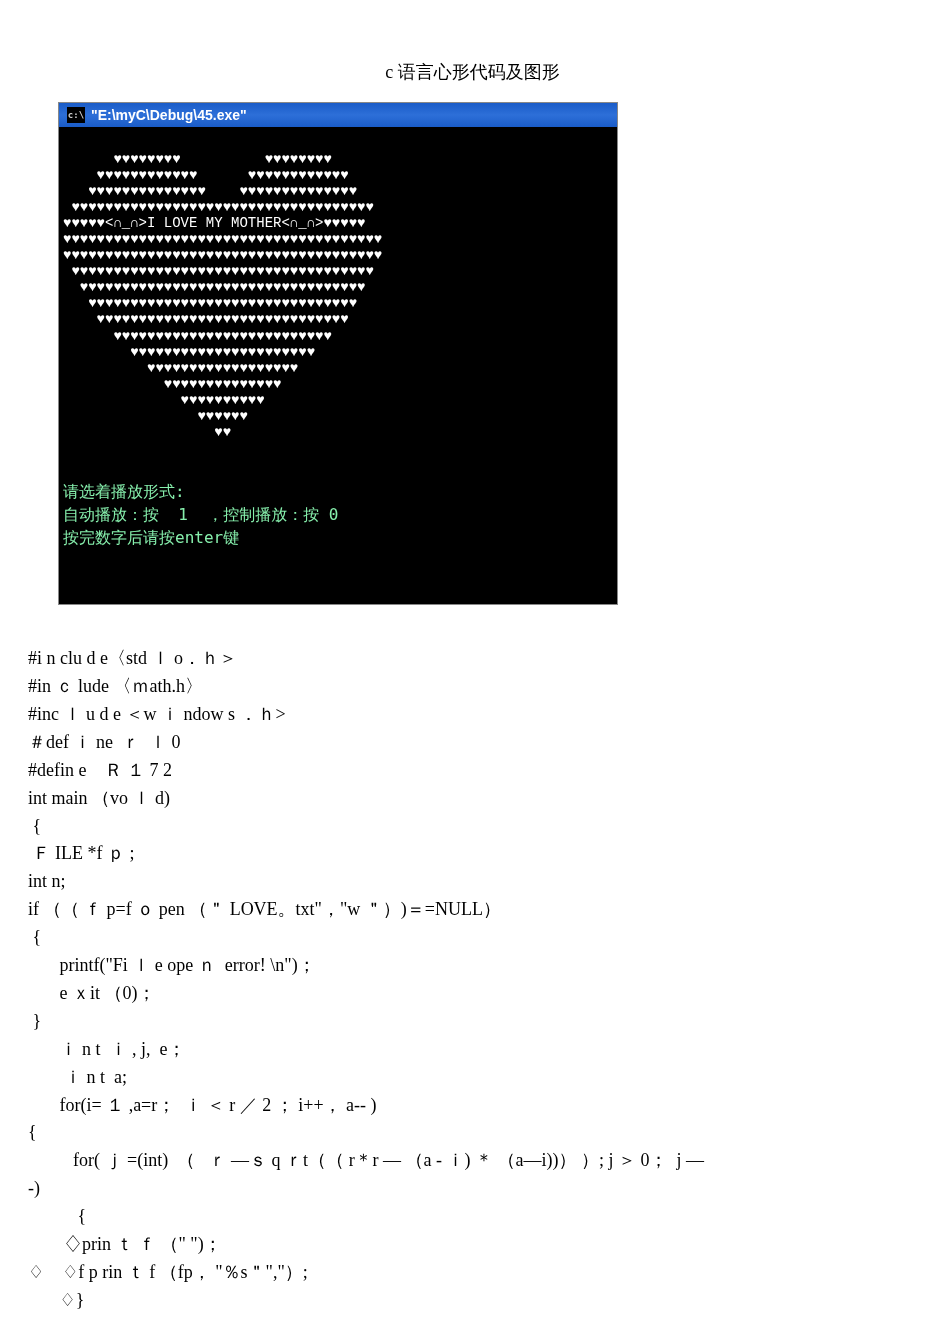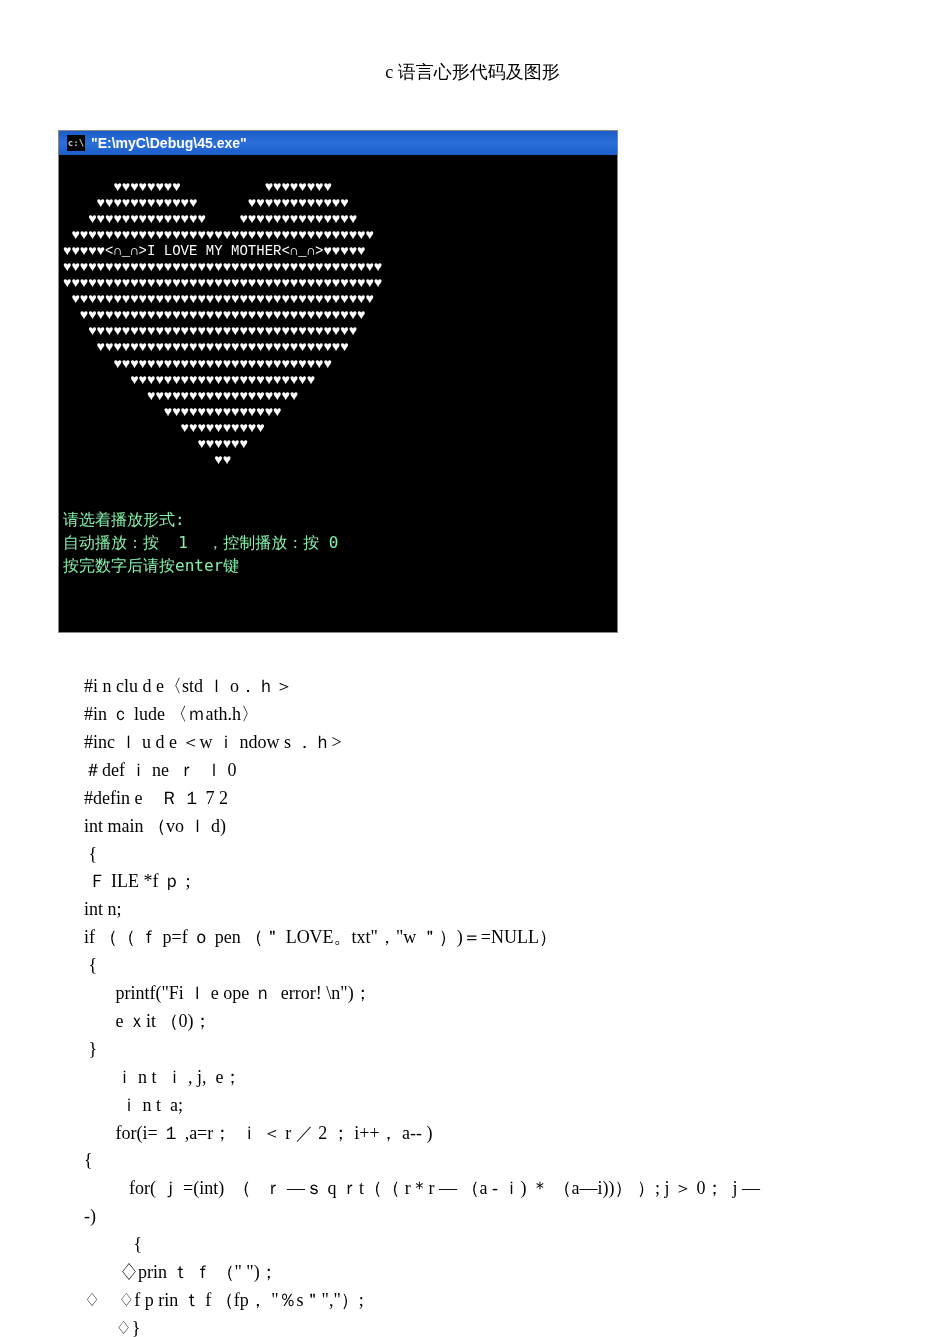--- a/index.html
+++ b/index.html
@@ -11,21 +11,21 @@
       background: #ffffff;
       width: 945px;
       margin: 0 auto;
       font-family: "SimSun", "宋体", serif;
       padding-top: 60px;
     }
     .page-title {
       text-align: center;
       font-size: 18px;
       color: #000;
-      margin-bottom: 46px;
+      margin-bottom: 18px;
       font-family: "SimSun", serif;
     }
     .console-window {
       margin-left: 58px;
       width: 560px;
       border: 1px solid #888;
       margin-bottom: 40px;
     }
     .title-bar {
       background: linear-gradient(to bottom, #1a5cc8, #2d6fd8 50%, #1a5cc8);
@@ -67,21 +67,21 @@
       color: #fff;
     }
     .prompt-text {
       color: #86efac;
       margin-top: 22px;
       font-size: 16px;
       line-height: 1.45;
       font-family: "SimSun", monospace;
     }
     .code-block {
-      margin-left: 84px;
+      margin-left: 28px;
       font-family: "Times New Roman", "SimSun", serif;
       font-size: 18px;
       line-height: 1.55;
       color: #000;
       white-space: pre-wrap;
       width: 820px;
     }
   </style>
 </head>
 <body>

